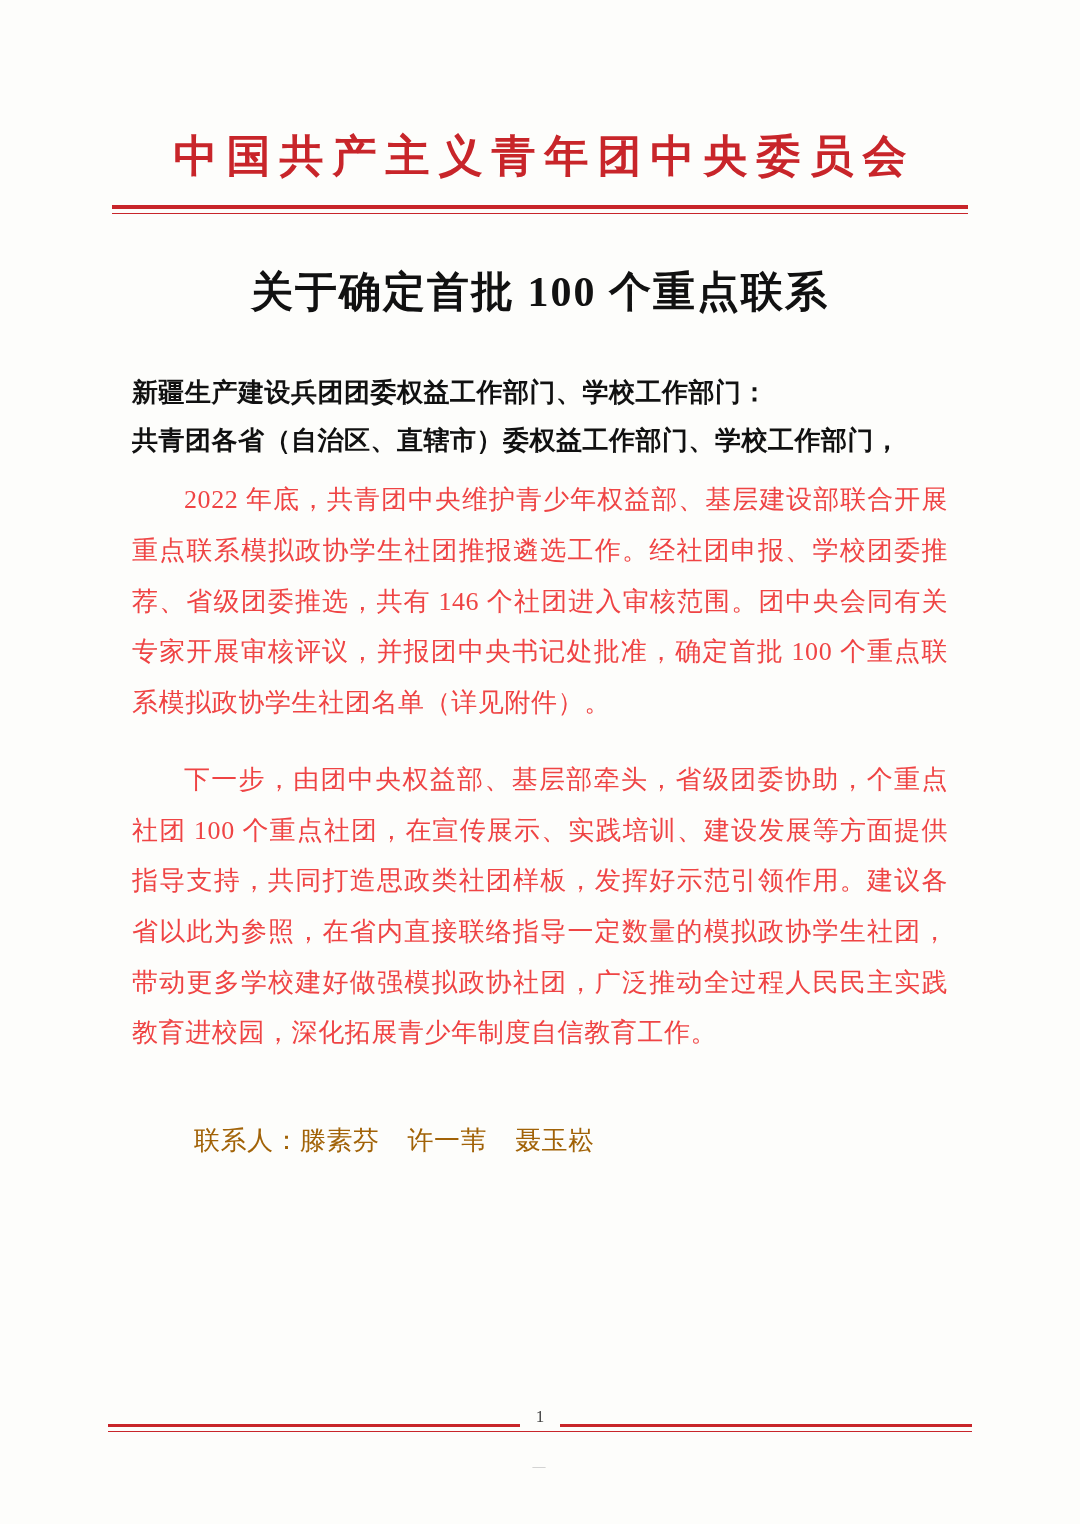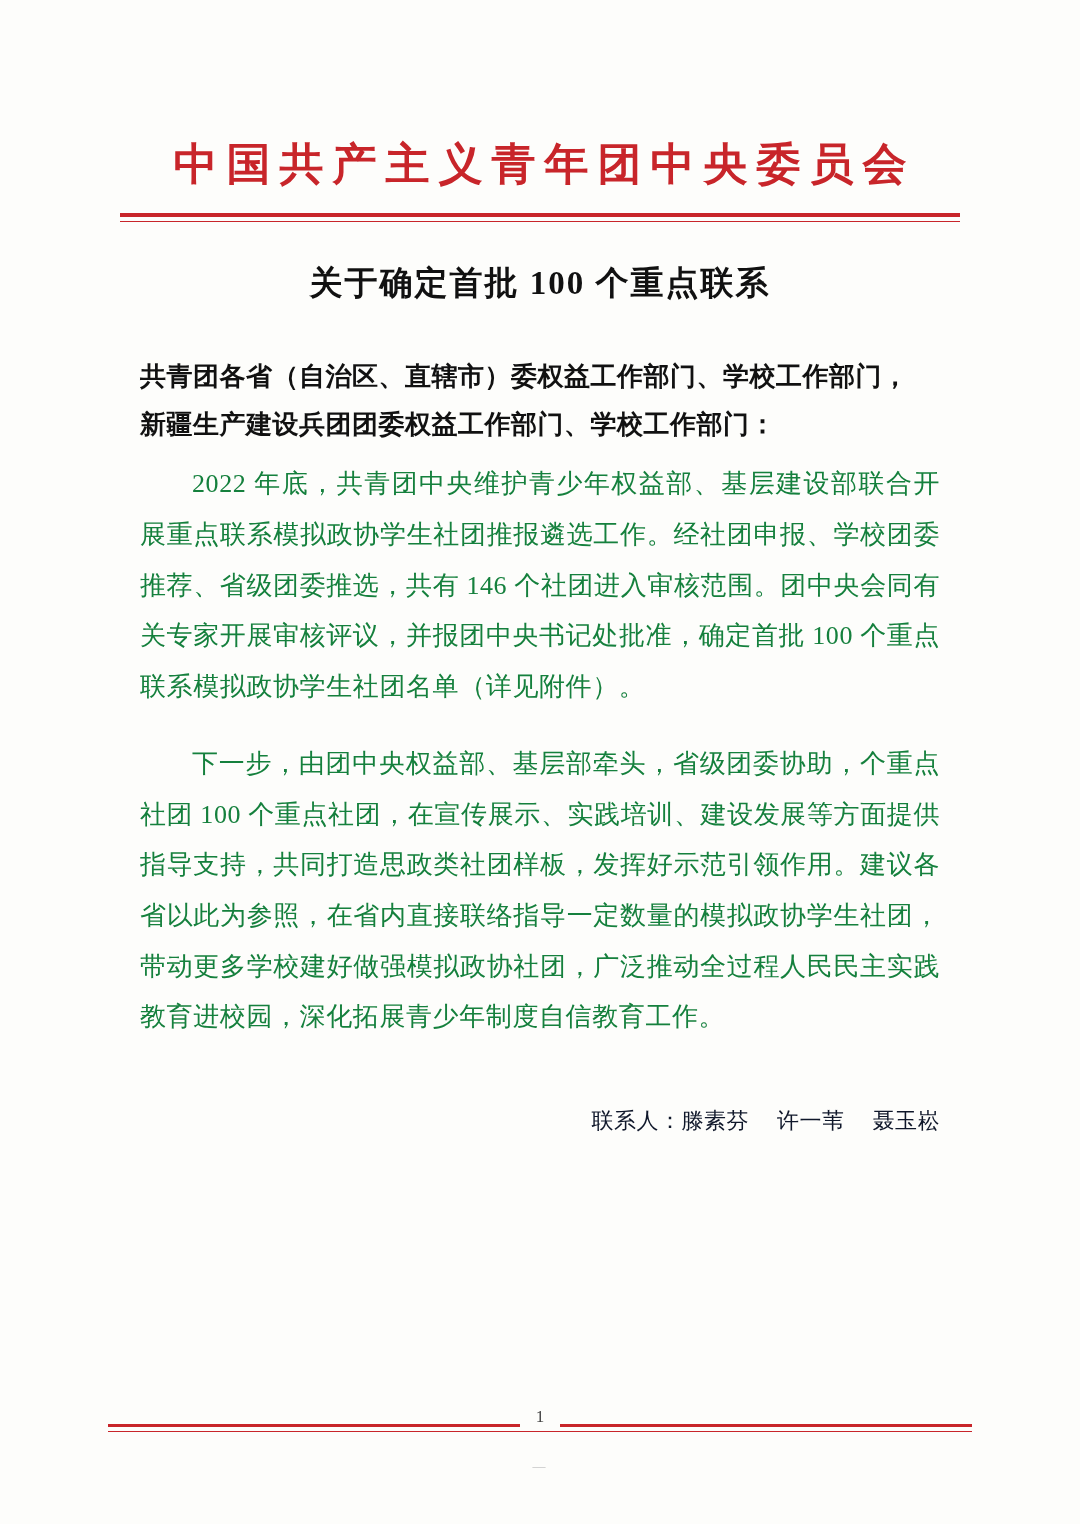--- a/index.html
+++ b/index.html
@@ -13,21 +13,21 @@
     font-family: "Liberation Serif", "DejaVu Serif", serif;
     color: #1a1a1a;
     position: relative;
     overflow: hidden;
   }
 
   .page {
     position: absolute;
     inset: 0;
     background: #fdfdfb;
-    padding: 12px;
+    padding: 4px;
   }
 
   
   .masthead {
     margin-top: 128px;
     text-align: center;
   }
   .masthead-title {
     font-family: "Liberation Serif", "DejaVu Serif", serif;
     font-weight: bold;
@@ -47,24 +47,24 @@
     background: #c8252a;
   }
   .rule-thin {
     height: 1.5px;
     background: #c8252a;
     margin-top: 4px;
   }
 
   
   .doc-title {
-    margin-top: 36px;
+    margin-top: 46px;
     text-align: center;
     font-weight: bold;
-    font-size: 33px;
+    font-size: 42px;
     line-height: 1.55;
     letter-spacing: 2px;
     color: #111;
   }
   .doc-title .line { display: block; white-space: nowrap; }
 
   
   .body-block {
     margin: 44px 128px 0 128px;
   }
@@ -78,30 +78,29 @@
   .addressee .line { display: block; }
 
   .para {
     font-size: 26px;
     line-height: 1.95;
     letter-spacing: 0.6px;
     text-align: justify;
     text-justify: inter-ideograph;
     text-indent: 2em;
     margin-top: 10px;
-    color: #15803d;
+    color: #ef4444;
   }
 
   .contact-block {
     margin: 56px 128px 0 190px;
-    font-size: 22px;
+    font-size: 26px;
     line-height: 2.0;
     letter-spacing: 0.5px;
-    color: #0f172a;
-    text-align: right;
+    color: #a16207;
   }
   .contact-line { display: block; white-space: nowrap; }
   .contact-line .gap { display: inline-block; width: 28px; }
 
   
   .footer {
     position: absolute;
     left: 108px;
     right: 108px;
     bottom: 92px;
@@ -141,22 +140,22 @@
     <div class="rule-thick"></div>
     <div class="rule-thin"></div>
   </div>
 
   <div class="doc-title">
     <span class="line">关于确定首批 100 个重点联系</span>
   </div>
 
   <div class="body-block">
     <div class="addressee">
+      <span class="line">新疆生产建设兵团团委权益工作部门、学校工作部门：</span>
       <span class="line">共青团各省（自治区、直辖市）委权益工作部门、学校工作部门，</span>
-      <span class="line">新疆生产建设兵团团委权益工作部门、学校工作部门：</span>
     </div>
 
     <p class="para">2022 年底，共青团中央维护青少年权益部、基层建设部联合开展重点联系模拟政协学生社团推报遴选工作。经社团申报、学校团委推荐、省级团委推选，共有 146 个社团进入审核范围。团中央会同有关专家开展审核评议，并报团中央书记处批准，确定首批 100 个重点联系模拟政协学生社团名单（详见附件）。</p>
     <p class="para">下一步，由团中央权益部、基层部牵头，省级团委协助，个重点社团 100 个重点社团，在宣传展示、实践培训、建设发展等方面提供指导支持，共同打造思政类社团样板，发挥好示范引领作用。建议各省以此为参照，在省内直接联络指导一定数量的模拟政协学生社团，带动更多学校建好做强模拟政协社团，广泛推动全过程人民民主实践教育进校园，深化拓展青少年制度自信教育工作。</p>
   </div>
 
   <div class="contact-block">
     <span class="contact-line">
       <span>联系人：</span><span>滕素芬</span><span class="gap"></span><span>许一苇</span><span class="gap"></span><span>聂玉崧</span>
     </span>

